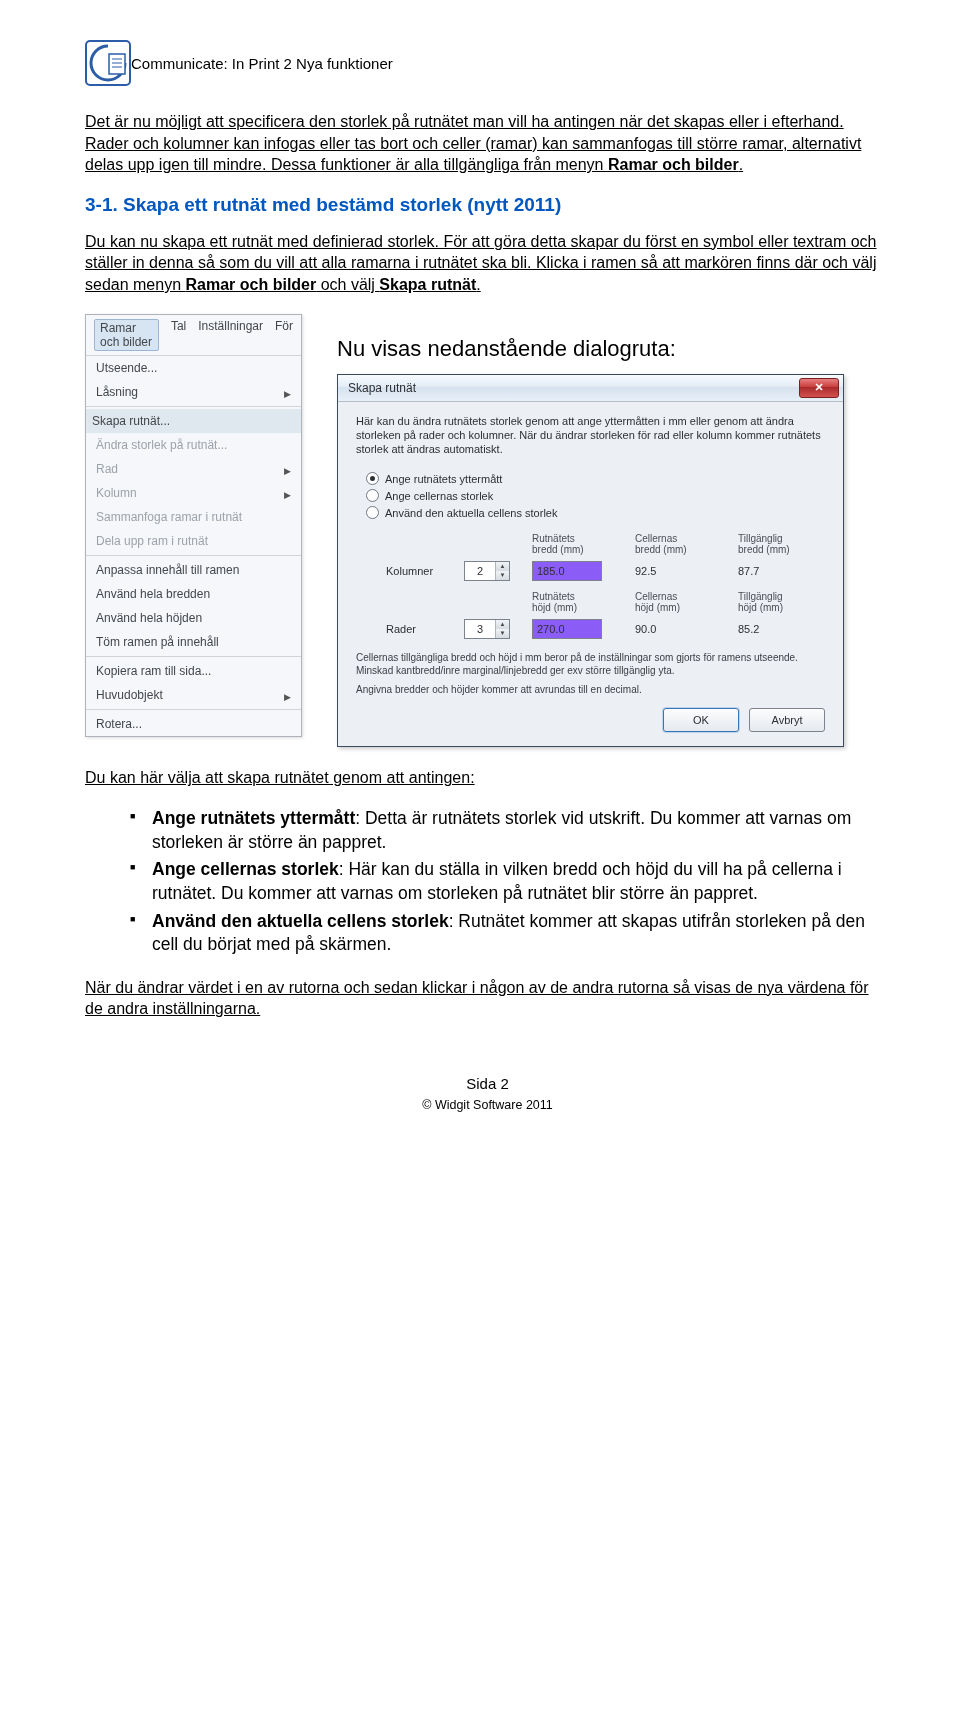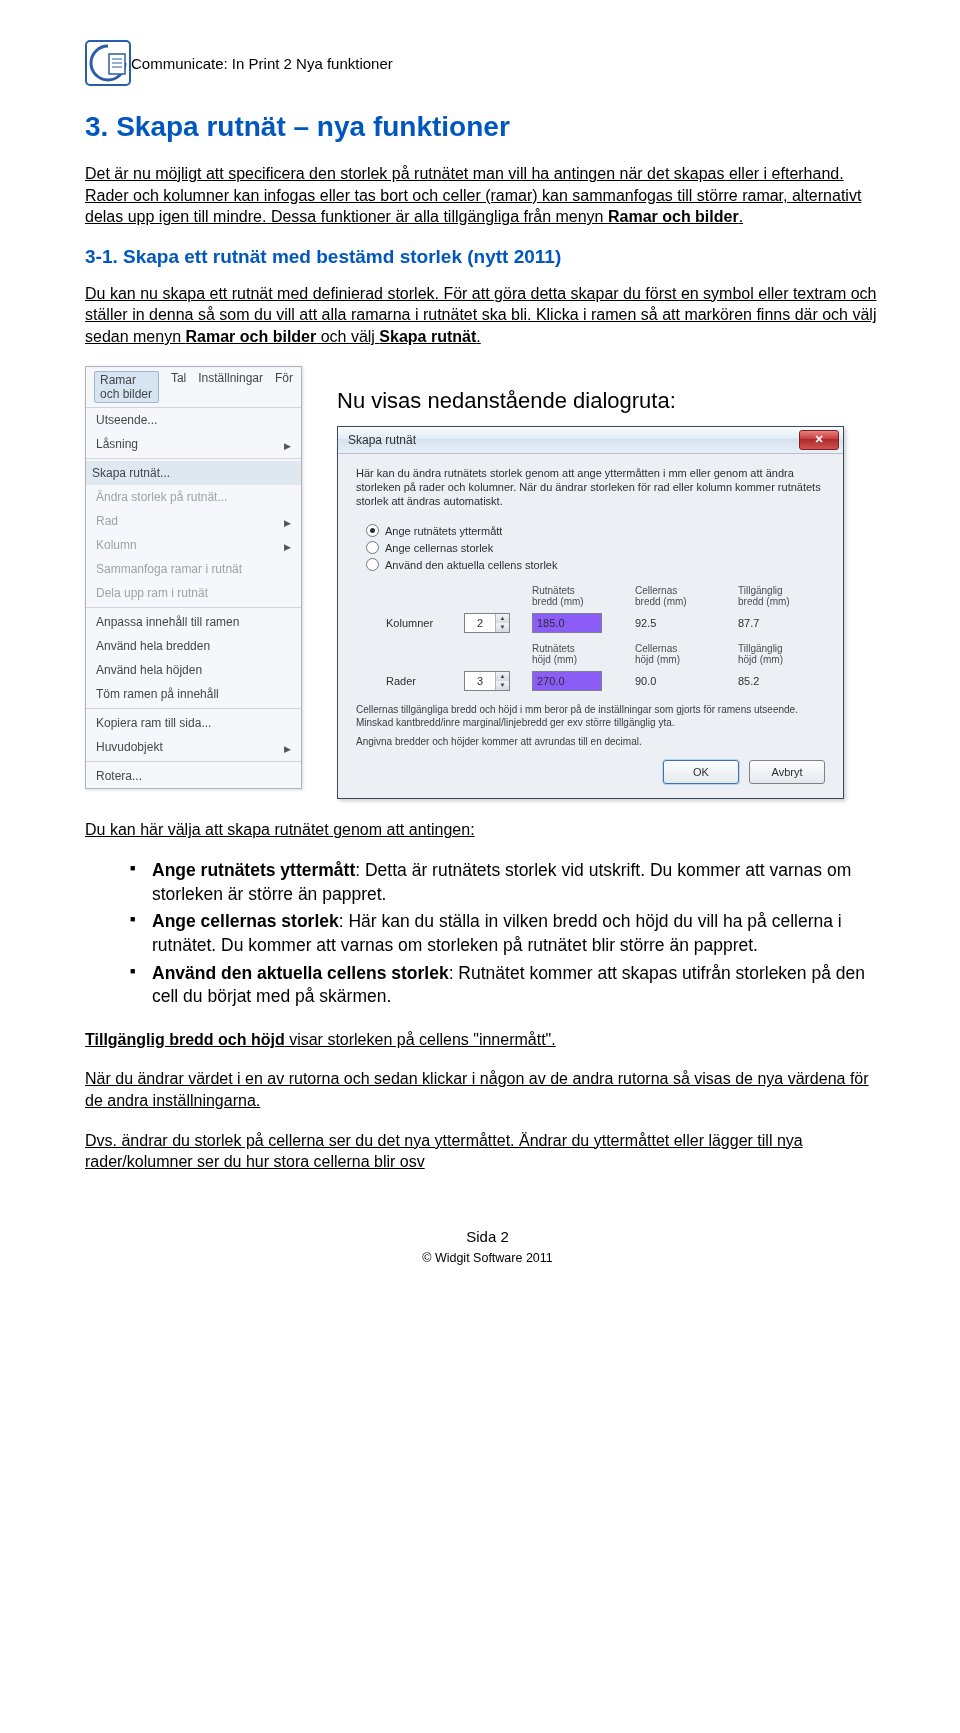--- a/index.html
+++ b/index.html
@@ -194,21 +194,20 @@
       <rect x="1" y="1" width="44" height="44" rx="4" fill="#fff" stroke="#2b5da8" stroke-width="2"></rect>
       <path d="M23 6 A17 17 0 1 0 40 23" fill="none" stroke="#2b5da8" stroke-width="3"></path>
       <rect x="24" y="14" width="16" height="20" fill="#fff" stroke="#2b5da8" stroke-width="1.5"></rect>
       <line x1="27" y1="19" x2="37" y2="19" stroke="#2b5da8" stroke-width="1"></line>
       <line x1="27" y1="23" x2="37" y2="23" stroke="#2b5da8" stroke-width="1"></line>
       <line x1="27" y1="27" x2="37" y2="27" stroke="#2b5da8" stroke-width="1"></line>
     </svg>
     <div class="header-text">Communicate: In Print 2 Nya funktioner</div>
   </div>
 
-  <h1 class="section-title">3. Skapa rutnät – nya funktioner</h1>
 
   <p class="body-text">
     <span>Det är nu möjligt att specificera den storlek på rutnätet man vill ha antingen när det skapas eller i efterhand. Rader och kolumner kan infogas eller tas bort och celler (ramar) kan sammanfogas till större ramar, alternativt delas upp igen till mindre. Dessa funktioner är alla tillgängliga från menyn </span><span class="bold">Ramar och bilder</span><span>.</span>
   </p>
 
   <h2 class="subsection">3-1. Skapa ett rutnät med bestämd storlek (nytt 2011)</h2>
 
   <p class="body-text">
     <span>Du kan nu skapa ett rutnät med definierad storlek. För att göra detta skapar du först en symbol eller textram och ställer in denna så som du vill att alla ramarna i rutnätet ska bli. Klicka i ramen så att markören finns där och välj sedan menyn </span><span class="bold">Ramar och bilder</span><span> och välj  </span><span class="bold">Skapa rutnät</span><span>.</span>
   </p>
@@ -366,25 +365,21 @@
       <span class="bold">Ange rutnätets yttermått</span><span>: Detta är rutnätets storlek vid utskrift. Du kommer att varnas om storleken är större än pappret.</span>
     </li>
     <li>
       <span class="bold">Ange cellernas storlek</span><span>: Här kan du ställa in vilken bredd och höjd du vill ha på cellerna i rutnätet. Du kommer att varnas om storleken på rutnätet blir större än pappret.</span>
     </li>
     <li>
       <span class="bold">Använd den aktuella cellens storlek</span><span>: Rutnätet kommer att skapas utifrån storleken på den cell du börjat med på skärmen.</span>
     </li>
   </ul>
 
-  <p class="body-text">
-    <span class="bold">Tillgänglig bredd och höjd</span><span> visar storleken på cellens "innermått".</span>
-  </p>
 
   <p class="body-text">När du ändrar värdet i en av rutorna och sedan klickar i någon av de andra rutorna så visas de nya värdena för de andra inställningarna.</p>
-  <p class="body-text">Dvs. ändrar du storlek på cellerna ser du det nya yttermåttet. Ändrar du yttermåttet eller lägger till nya rader/kolumner ser du hur stora cellerna blir osv</p>
 
   <div class="footer">
     <div>Sida 2</div>
     <div class="copy">© Widgit Software 2011</div>
   </div>
 
 </div>
 
 </body></html>

